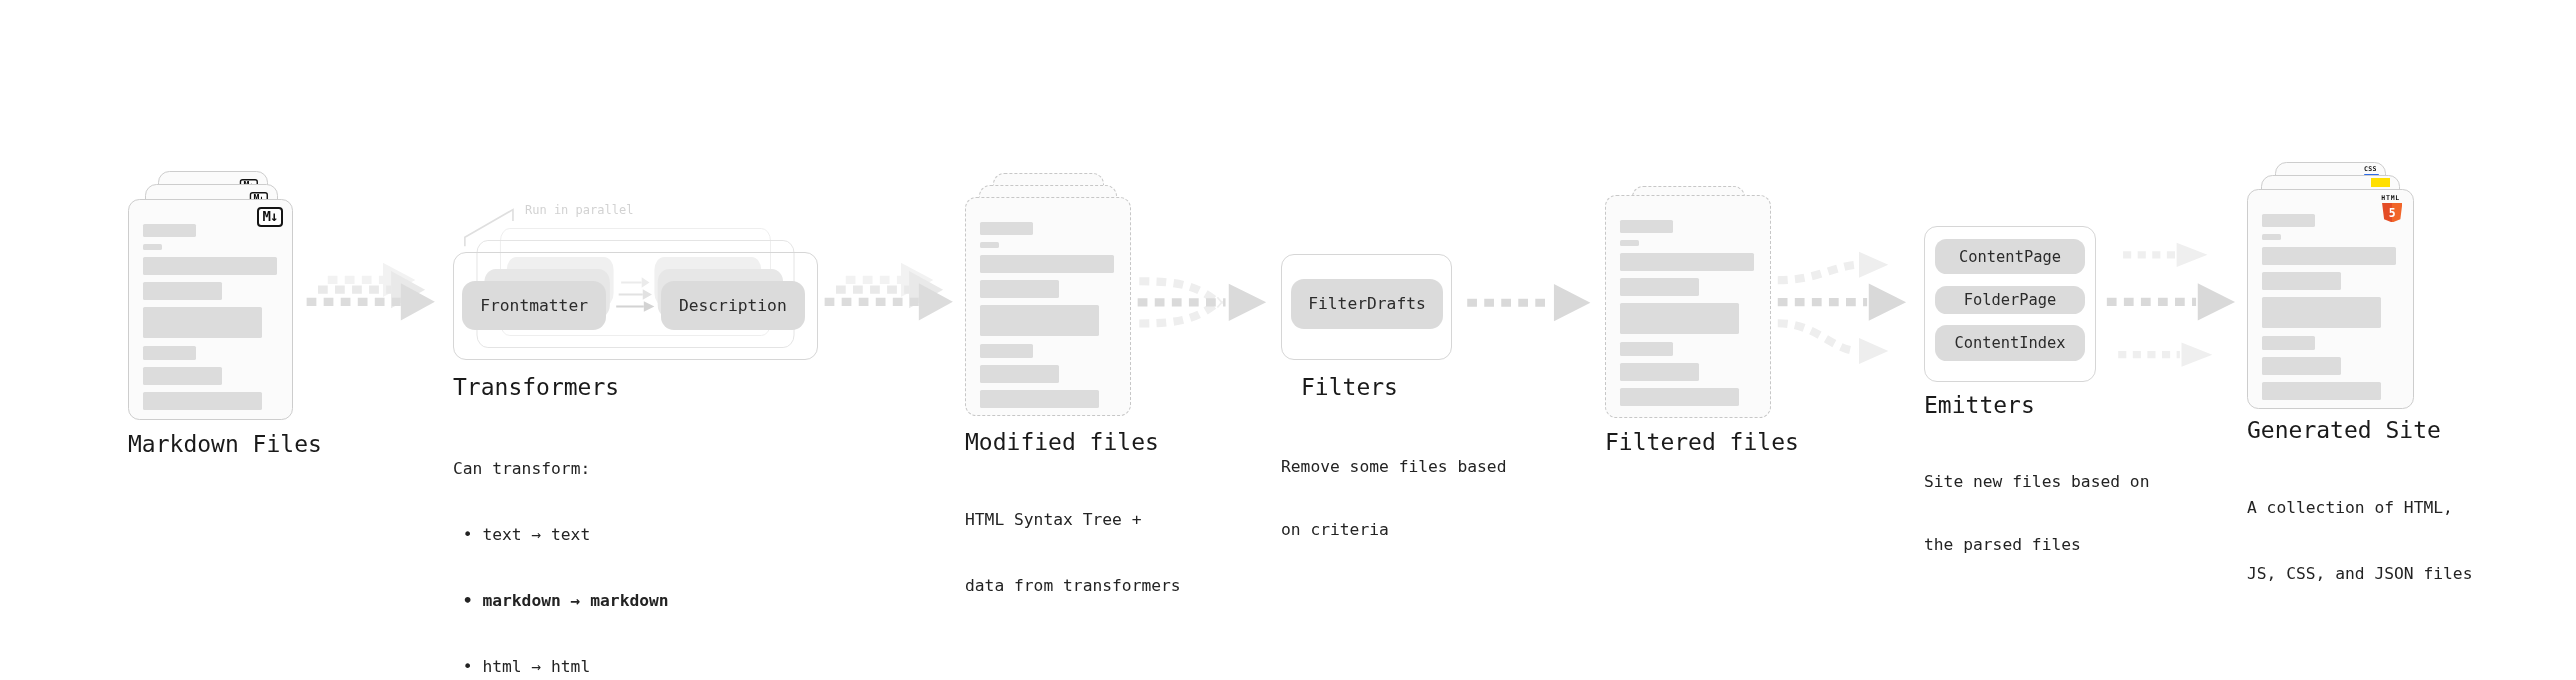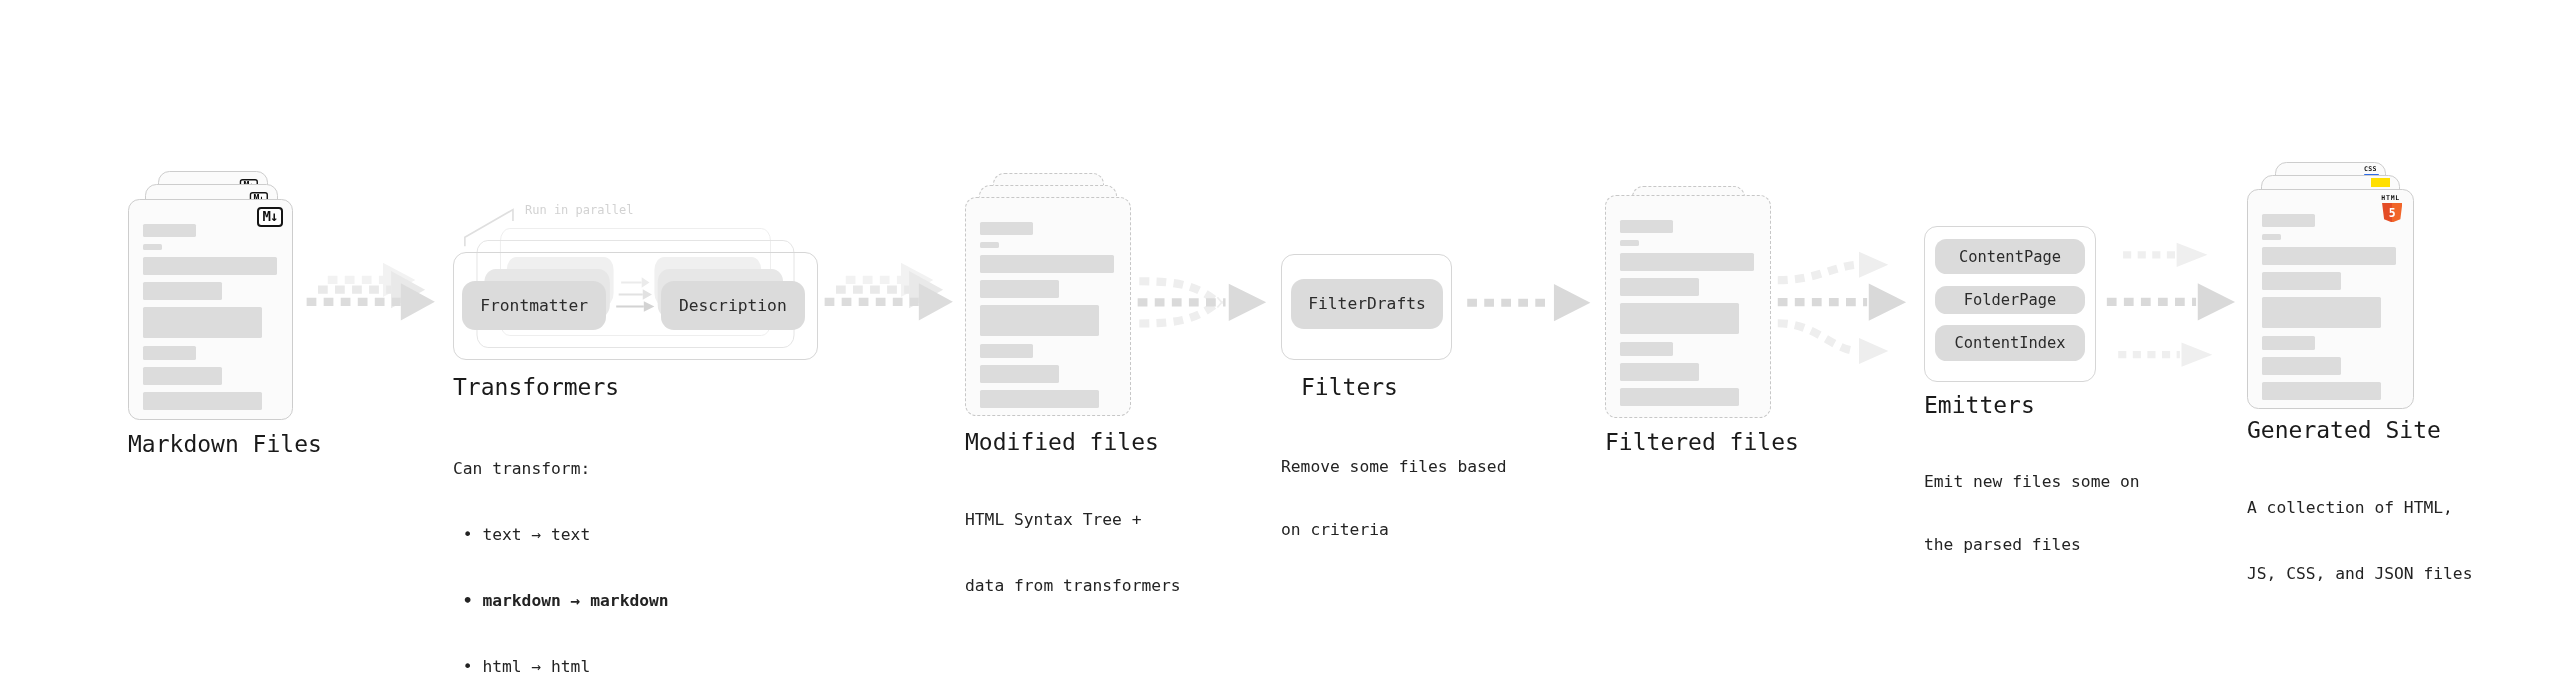--- a/index.html
+++ b/index.html
@@ -211,21 +211,21 @@
   </svg>
 
   <div class="node">
     <div class="outline-box" style="left:1924px;top:226px;width:172px;height:156px;display:flex;flex-direction:column;gap:11.4px;padding:12.2px 9.8px;">
       <div class="pill" style="height:35px;font-size:15.4px;">ContentPage</div>
       <div class="pill" style="height:28px;font-size:15.4px;">FolderPage</div>
       <div class="pill" style="height:36px;font-size:15.4px;">ContentIndex</div>
     </div>
     <div class="node-title" style="left:1924px;top:393px;">Emitters</div>
     <div class="node-sub tight" style="left:1924px;top:429px;">
-      <span class="sub-line">Emit new files some on</span>
+      <span class="sub-line">Site new files based on</span>
       <span class="sub-line">the parsed files</span>
     </div>
   </div>
 
   <svg class="connector" style="left:2105px;top:237px;" width="140" height="142" viewBox="0 0 172 175">
     <line x1="22" y1="22" x2="86" y2="22" stroke="#efefef" stroke-width="9" stroke-dasharray="10 8"></line>
     <polygon points="88,7 88,37 126,22" fill="#efefef"></polygon>
     <line x1="2" y1="80" x2="112" y2="80" stroke="#d9d9d9" stroke-width="10" stroke-dasharray="12 9"></line>
     <polygon points="114,57 114,103 160,80" fill="#d9d9d9"></polygon>
     <line x1="16" y1="145" x2="92" y2="145" stroke="#efefef" stroke-width="9" stroke-dasharray="10 8"></line>

